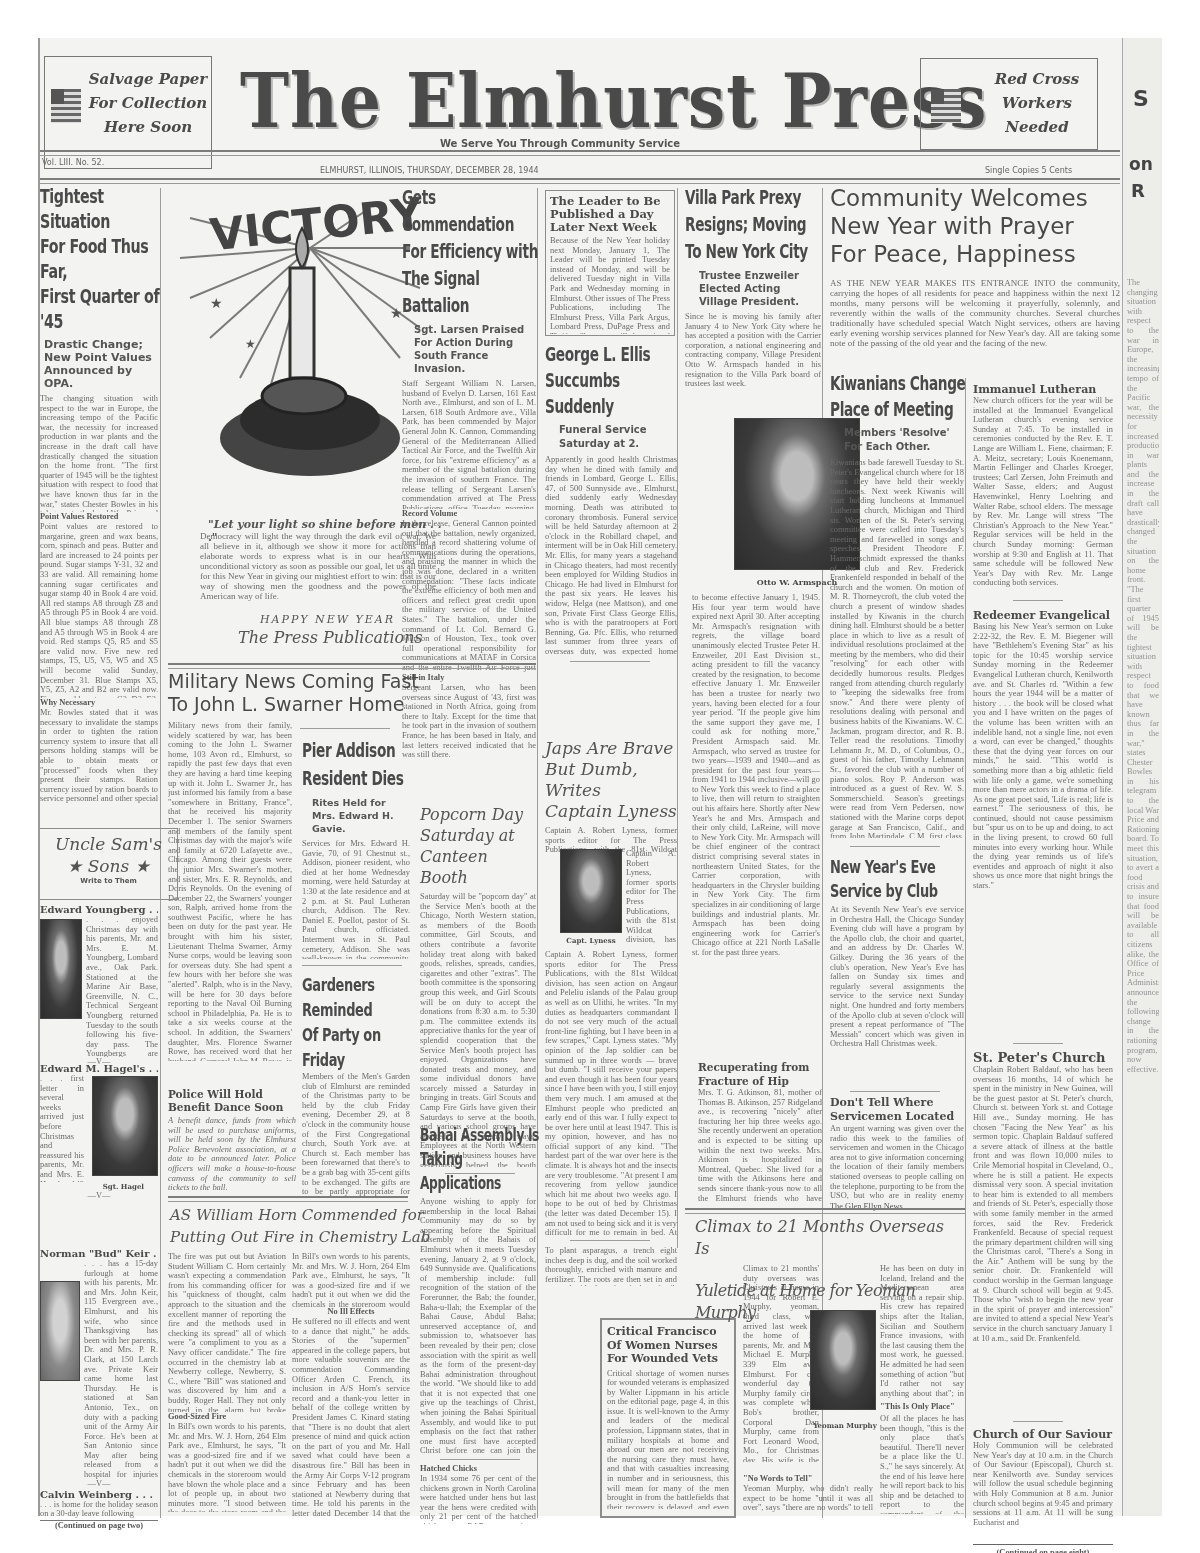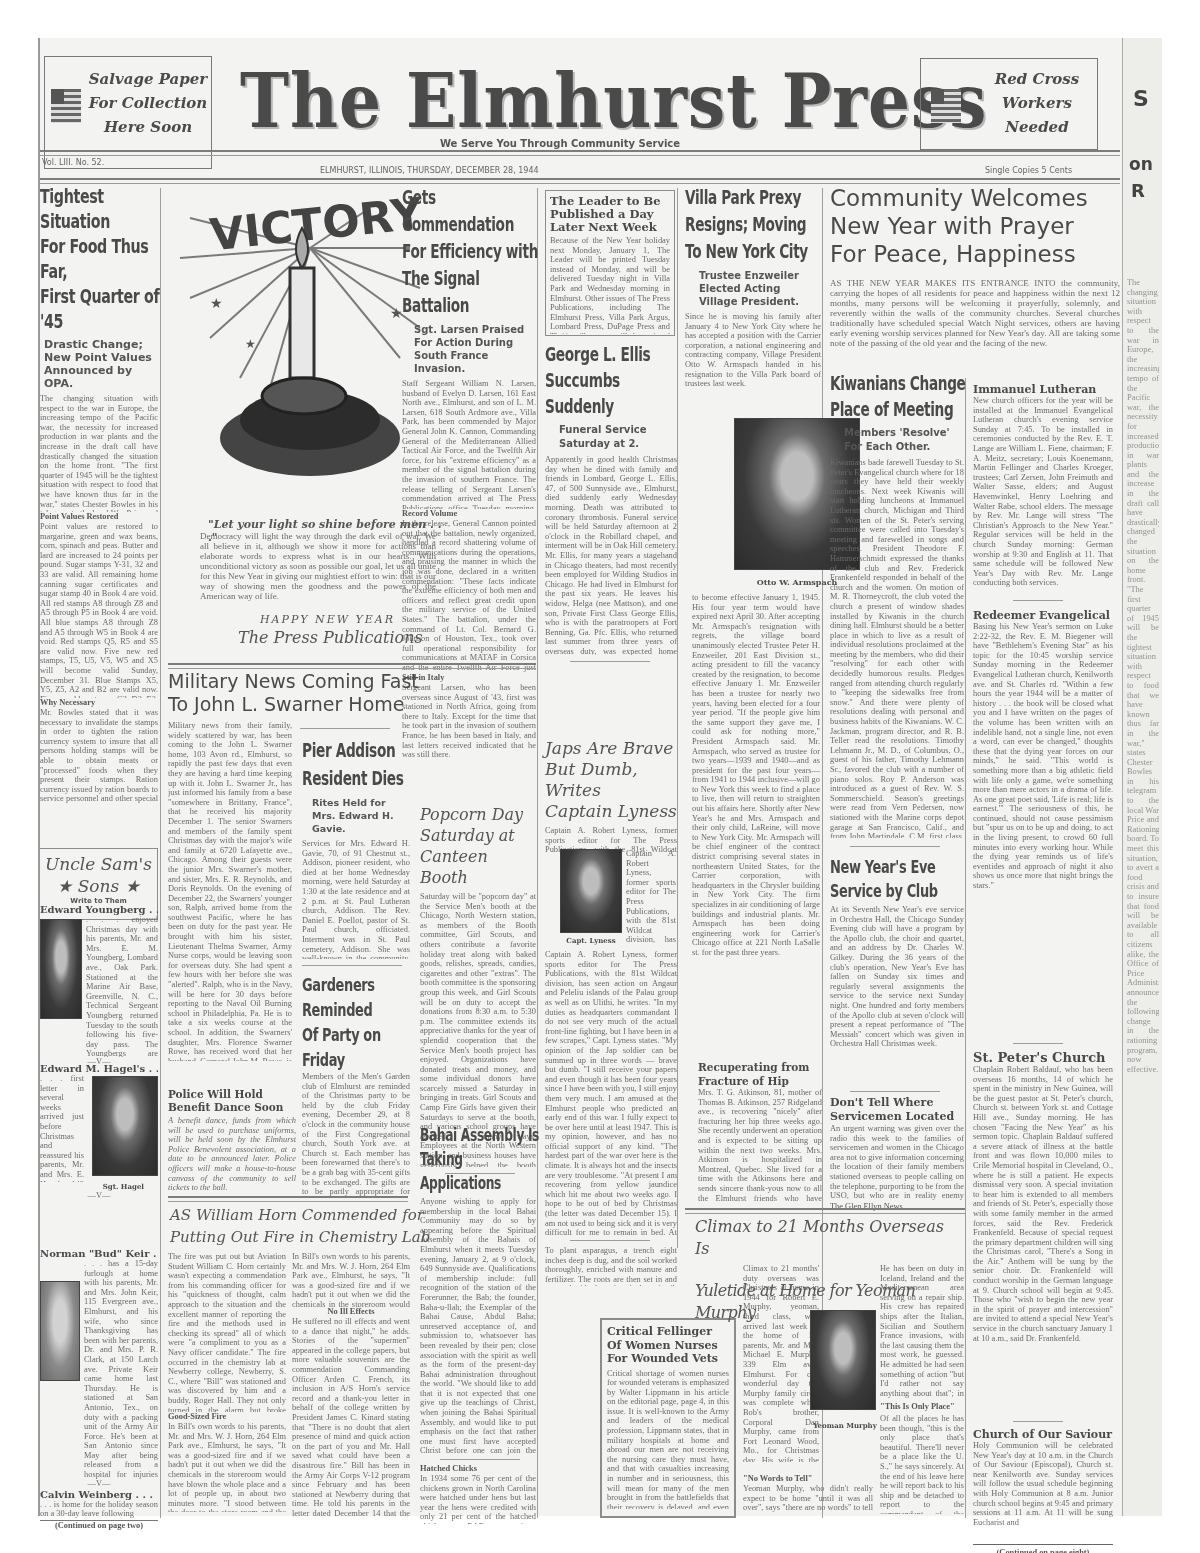--- a/index.html
+++ b/index.html
@@ -284,21 +284,21 @@
   </div>
   <div class="photo" style="left:520px;top:811px;width:62px;height:84px;"></div>
   <div class="abs caption" style="left:518px;top:898px;width:66px;font-size:7px;">Capt. Lyness</div>
   <div class="body abs" style="left:586px;top:811px;width:50px;height:95px;">Captain A. Robert Lyness, former sports editor for The Press Publications, with the 81st Wildcat division, has seen action on Angaur and Peleliu islands of the Palau group as well as on Ulithi, he writes. "In my duties as headquarters commandant I do not see very much of the actual front-line fighting, but I have been in a few scrapes," Capt. Lyness states. "My opinion of the Jap soldier can be summed up in three words — brave but dumb. "I still receive your papers and even though it has been four years since I have been with you, I still enjoy them very much. I am amused at the Elmhurst people who predicted an early end of this war. I fully expect to be over here until at least 1947. This is my opinion, however, and has no official support of any kind. "The hardest part of the war over here is the climate. It is always hot and the insects are very troublesome. "At present I am recovering from yellow jaundice which hit me about two weeks ago. I hope to be out of bed by Christmas (the letter was dated December 15). I am not used to being sick and it is very difficult for me to remain in bed. At least I am getting a chance to catch up on my letter writing. This is the first time in my life that I have been sick longer than a day or two . . . "Please give my regards to all who might remember me and let's hope against hope that this war will surprise all of us by ending quickly."</div>
   <div class="body abs" style="left:505px;top:912px;width:132px;height:285px;">Captain A. Robert Lyness, former sports editor for The Press Publications, with the 81st Wildcat division, has seen action on Angaur and Peleliu islands of the Palau group as well as on Ulithi, he writes. "In my duties as headquarters commandant I do not see very much of the actual front-line fighting, but I have been in a few scrapes," Capt. Lyness states. "My opinion of the Jap soldier can be summed up in three words — brave but dumb. "I still receive your papers and even though it has been four years since I have been with you, I still enjoy them very much. I am amused at the Elmhurst people who predicted an early end of this war. I fully expect to be over here until at least 1947. This is my opinion, however, and has no official support of any kind. "The hardest part of the war over here is the climate. It is always hot and the insects are very troublesome. "At present I am recovering from yellow jaundice which hit me about two weeks ago. I hope to be out of bed by Christmas (the letter was dated December 15). I am not used to being sick and it is very difficult for me to remain in bed. At least I am getting a chance to catch up on my letter writing. This is the first time in my life that I have been sick longer than a day or two . . . "Please give my regards to all who might remember me and let's hope against hope that this war will surprise all of us by ending quickly."</div>
   <div class="hrule" style="left:530px;top:1202px;width:80px;"></div>
   <div class="body abs" style="left:505px;top:1208px;width:132px;height:40px;">To plant asparagus, a trench eight inches deep is dug, and the soil worked thoroughly, enriched with manure and fertilizer. The roots are then set in and covered with about four inches of soil. The tops are allowed to grow before the trench is filled in.</div>
 
   <div class="box" style="left:560px;top:1280px;width:136px;height:200px;padding:5px;border-width:2px;">
     <div class="bold-serif" style="font-size:11px;line-height:13.5px;">
-      <div>Critical Fellinger</div>
+      <div>Critical Francisco</div>
       <div>Of Women Nurses</div>
       <div>For Wounded Vets</div>
     </div>
     <div class="body" style="height:140px;margin-top:3px;">Critical shortage of women nurses for wounded veterans is emphasized by Walter Lippmann in his article on the editorial page, page 4, in this issue. It is well-known to the Army and leaders of the medical profession, Lippmann states, that in military hospitals at home and abroad our men are not receiving the nursing care they must have, and that with casualties increasing in number and in seriousness, this will mean for many of the men brought in from the battlefields that their recovery is delayed, and even jeopardized.</div>
   </div>
 
   <div class="abs" style="left:658px;top:1022px;width:124px;">
     <div class="bold-serif" style="font-size:10.5px;line-height:14px;">
       <div>Recuperating from</div>
       <div>Fracture of Hip</div>
@@ -313,21 +313,21 @@
   </div>
   <div class="body abs" style="left:703px;top:1226px;width:76px;height:198px;">Climax to 21 months' duty overseas was Christmas at home in 1944 for Robert E. Murphy, yeoman, third class, who arrived last week at the home of his parents, Mr. and Mrs. Michael E. Murphy, 339 Elm ave., Elmhurst. For one wonderful day the Murphy family circle was complete when Bob's brother, Corporal Dan Murphy, came from Fort Leonard Wood, Mo., for Christmas day. His wife is the former Alice Ryan, daughter of Mrs. Virginia M. Ryan, 121 Walnut st. Dan reported back to camp the next day where he is on duty with the Army engineers.</div>
   <div class="photo" style="left:770px;top:1272px;width:66px;height:100px;"></div>
   <div class="abs caption" style="left:770px;top:1383px;width:70px;font-size:7px;">Yeoman Murphy</div>
   <div class="body abs" style="left:703px;top:1436px;width:130px;font-weight:bold;color:#555;">"No Words to Tell"</div>
   <div class="body abs" style="left:703px;top:1446px;width:130px;height:30px;">Yeoman Murphy, who didn't really expect to be home "until it was all over", says "there are no words" to tell how it feels to be here.</div>
   <div class="body abs" style="left:840px;top:1226px;width:84px;height:135px;">He has been on duty in Iceland, Ireland and the Mediterranean area serving on a repair ship. His crew has repaired ships after the Italian, Sicilian and Southern France invasions, with the last causing them the most work, he guessed. He admitted he had seen something of action "but I'd rather not say anything about that"; in fact he'd rather remain immune to all reporter's questions since "too many people read the papers. And I might say too much. That has happened, you know."</div>
   <div class="body abs" style="left:840px;top:1364px;width:84px;font-weight:bold;color:#555;">"This Is Only Place"</div>
   <div class="body abs" style="left:840px;top:1376px;width:84px;height:100px;">Of all the places he has been though, "this is the only place that's beautiful. There'll never be a place like the U. S.," he says sincerely. At the end of his leave here he will report back to his ship and be detached to report to the commandant of the Third Naval District for new assignment. He has been in the Navy since September, 1942, and is a graduate of Fenwick high school in Oak Park.</div>
 
-  <div class="box" style="left:0;top:810px;width:118px;height:72px;border-left:none;">
+  <div class="box" style="left:0;top:790px;width:138px;height:72px;border-left:none;">
     <div class="ital" style="text-align:center;font-size:17px;line-height:22px;margin-top:4px;">
       <div>Uncle Sam's</div>
       <div><span>★ </span><span>Sons</span><span> ★</span></div>
     </div>
     <div style="text-align:center;font:bold 7px 'DejaVu Sans',sans-serif;color:#555;">Write to Them</div>
   </div>
 
   <div class="abs" style="left:0;top:866px;width:118px;">
     <div class="bold-serif" style="font-size:10px;white-space:nowrap;overflow:hidden;">Edward Youngberg . . .</div>
     <div class="photo" style="position:relative;float:left;width:42px;height:100px;margin:4px 4px 0 0;"></div>

